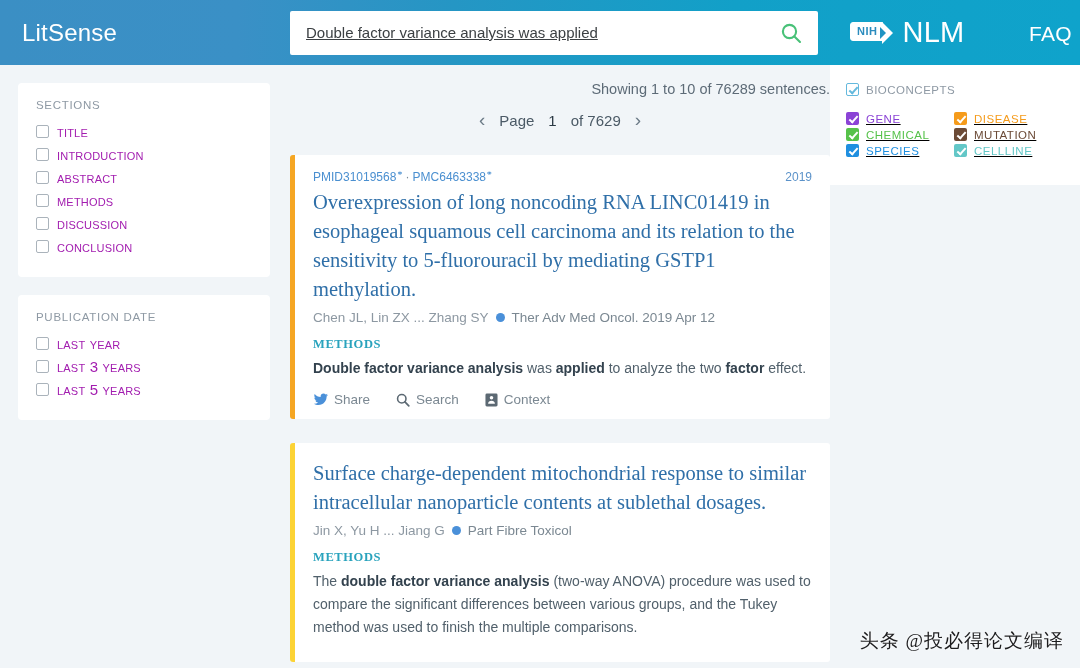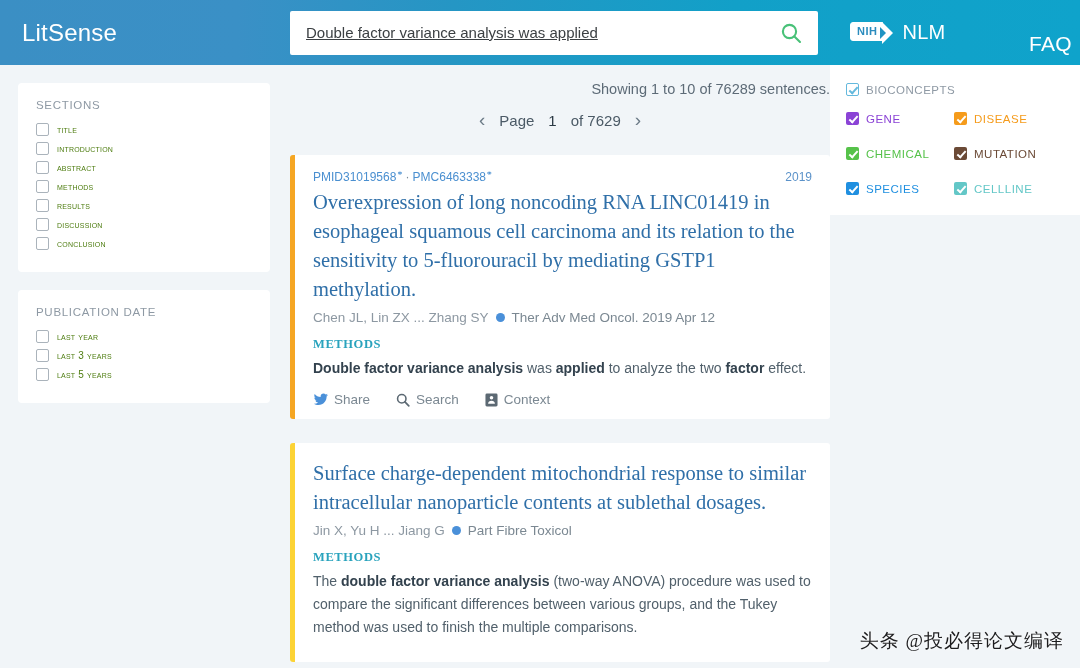--- a/index.html
+++ b/index.html
@@ -86,30 +86,30 @@
     content: "";
     position: absolute;
     left: -13px; top: -6px;
     width: 0; height: 0;
     border-top: 6px solid transparent;
     border-bottom: 6px solid transparent;
     border-left: 6px solid #1f93c2;
   }
   .nlm-text {
     color: #fff;
-    font-size: 20px;
+    font-size: 29px;
     margin-left: 9px;
     letter-spacing: .3px;
   }
   .faq {
     color: #fff;
     font-size: 21px;
     position: absolute;
     right: 8px;
-    top: 32px;
+    top: 22px;
     text-decoration: none;
     letter-spacing: .3px;
   }
 
   
   .body-area {
     display: flex;
     align-items: flex-start;
     height: 600px;
   }
@@ -138,22 +138,22 @@
   }
   .cb {
     width: 13px; height: 13px;
     border: 1.5px solid #aab3bb;
     border-radius: 2px;
     flex: none;
     margin-right: 8px;
     background: #fff;
   }
   .facet-label {
-    font-size: 10px;
-    color: #4d7c0f;
+    font-size: 15px;
+    color: #a21caf;
     font-variant: small-caps;
     text-transform: lowercase;
     letter-spacing: .2px;
   }
 
   
   .showing {
     text-align: right;
     font-size: 14.5px;
     color: #5d6b77;
@@ -245,21 +245,22 @@
   
   .rpanel {
     background: #fff;
     padding: 18px 16px 20px 16px;
     min-height: 120px;
   }
   .bio-head { display: flex; align-items: center; margin-bottom: 16px; }
   .bio-grid {
     display: grid;
     grid-template-columns: 108px auto;
-    row-gap: 22px;
+    row-gap: 3px;
+    text-decoration: underline;
   }
   .bio-item { display: flex; align-items: center; }
   .cbx {
     width: 13px; height: 13px;
     border-radius: 2px;
     margin-right: 7px;
     flex: none;
     position: relative;
     border: 1px solid transparent;
   }
@@ -337,24 +338,20 @@
       <div class="facet">
         <span class="cb"></span>
         <span class="facet-label">Abstract</span>
       </div>
       <div class="facet">
         <span class="cb"></span>
         <span class="facet-label">Methods</span>
       </div>
       <div class="facet">
         <span class="cb"></span>
-        <span class="facet-label">Results</span>
-      </div>
-      <div class="facet">
-        <span class="cb"></span>
         <span class="facet-label">Discussion</span>
       </div>
       <div class="facet">
         <span class="cb"></span>
         <span class="facet-label">Conclusion</span>
       </div>
     </div>
 
     <div class="panel">
       <div class="panel-title">PUBLICATION DATE</div>

